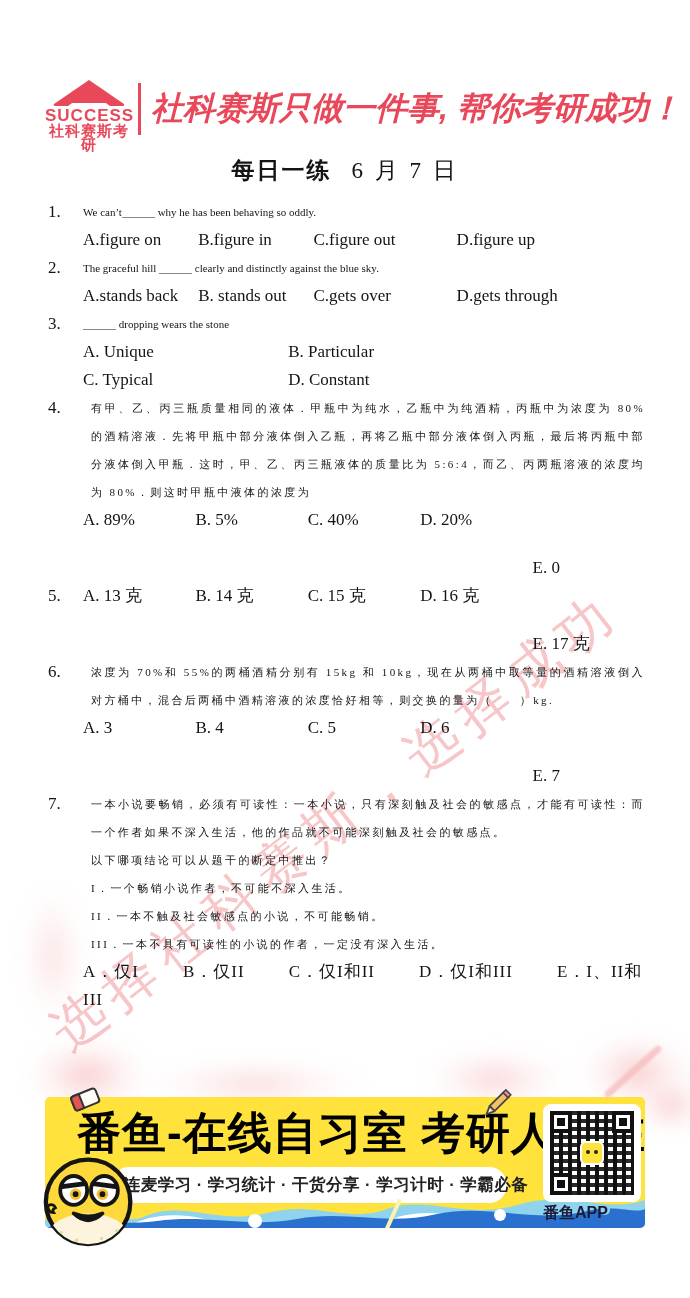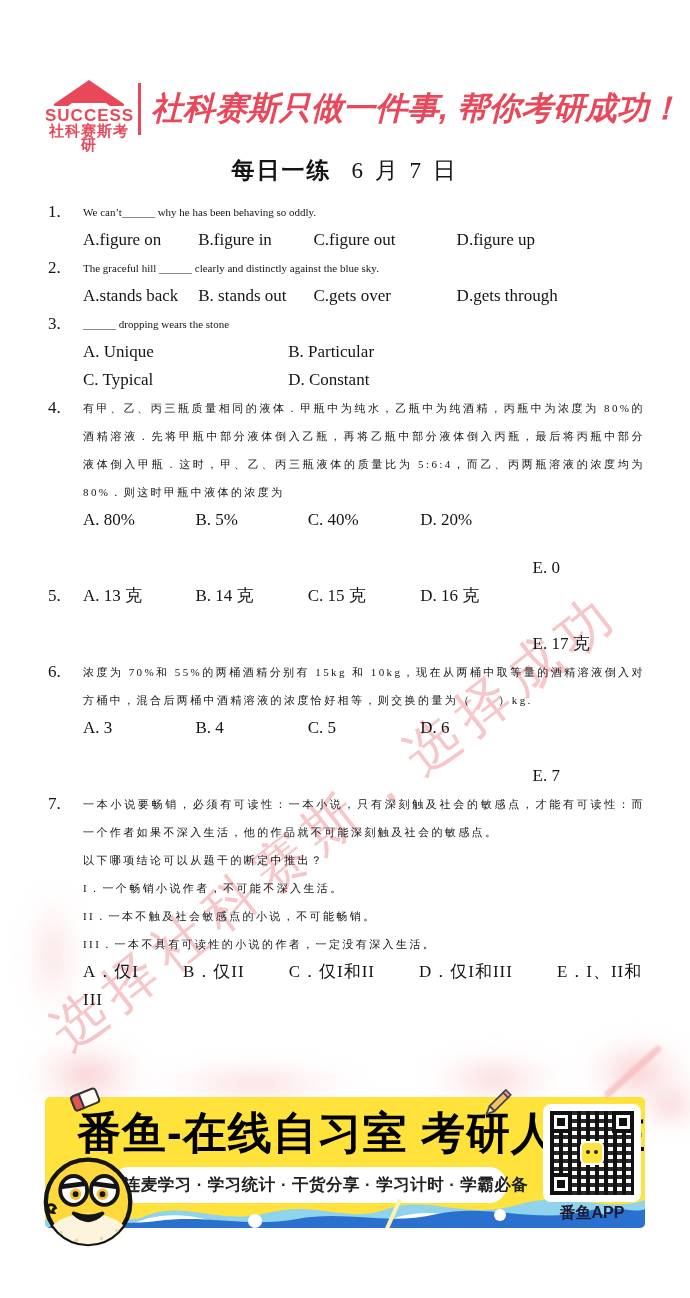--- a/index.html
+++ b/index.html
@@ -30,21 +30,21 @@
     display: flex; justify-content: center; align-items: baseline; gap: 20px; }
   .title-left { font-family: "Liberation Sans", "DejaVu Sans", sans-serif; font-weight: bold; font-size: 23px; letter-spacing: 2px; }
   .title-right { font-size: 23px; letter-spacing: 3px; }
 
   
   .content { position: absolute; top: 198px; left: 45px; width: 600px; z-index: 2; }
   .q-row { display: flex; align-items: flex-start; }
   .q-num { width: 38px; flex: 0 0 38px; font-size: 17px; line-height: 28px; padding-left: 3px; }
   .q-body { flex: 1; width: 562px; }
   .q-stem, .q-subline { font-size: 11px; line-height: 28px; text-align: justify; }
-  .q-stem.zh, .q-subline.zh { letter-spacing: 2.4px; }
+  .q-stem.zh, .q-subline.zh { letter-spacing: 2.4px; margin-left: 8px; }
   .q-opts { font-size: 17px; line-height: 28px; display: flex; flex-wrap: wrap; }
   .q-opts .opt { white-space: nowrap; }
   .q-opts.row4 .opt { width: 20.5%; }
   .q-opts.row4 .opt:last-child { width: auto; margin-left: 28px; }
   .q-opts.row5 .opt { width: 20%; }
   .q-opts.row5 .opt:last-child { width: auto; margin-top: 48px; }
   .q-opts.grid2 .opt { width: 36.5%; }
   .q-opts.wrap { display: block; }
   .q-opts.wrap .opt { display: inline; margin-right: 44px; white-space: normal; letter-spacing: 1px; }
 
@@ -87,21 +87,21 @@
       repeating-linear-gradient(0deg, rgba(17,17,17,.9) 0 4px, transparent 4px 8px),
       repeating-linear-gradient(90deg, #111 0 4px, #fff 4px 9px);
   }
   .qr-finder { position: absolute; width: 22px; height: 22px; border: 4px solid #111; background: #fff; }
   .qr-finder::after { content:""; position:absolute; left:3px; top:3px; width:8px; height:8px; background:#111; }
   .qr-f1 { left: 0; top: 0; } .qr-f2 { right: 0; top: 0; } .qr-f3 { left: 0; bottom: 0; }
   .qr-chip { position: absolute; left: 30px; top: 30px; width: 24px; height: 24px; border-radius: 6px;
     background: var(--banner-yellow,#ffe23c); border: 2px solid #fff; }
   .qr-chip::before { content:""; position: absolute; left: 4px; top: 7px; width: 4px; height: 4px; border-radius: 50%; background:#222; }
   .qr-chip::after  { content:""; position: absolute; right: 4px; top: 7px; width: 4px; height: 4px; border-radius: 50%; background:#222; }
-  .qr-label { position: absolute; left: 498px; top: 106px; width: 98px; text-align: center;
+  .qr-label { position: absolute; left: 498px; top: 106px; width: 98px; 
     font-family: "Liberation Sans", "DejaVu Sans", sans-serif; font-weight: 900; font-size: 16px; color: #1b1b38; z-index: 4; }
   .waves { position: absolute; left: 0; bottom: 0; width: 600px; height: 48px; z-index: 1; }
   .mascot { position: absolute; left: 42px; top: 1152px; width: 96px; height: 96px; z-index: 5; }
   .eraser-icon { position: absolute; left: 68px; top: 1084px; z-index: 3; }
   .pencil-icon { position: absolute; left: 478px; top: 1086px; z-index: 3; }
 </style>
 </head>
 <body>
 
 <div class="page">
@@ -169,21 +169,21 @@
             <span class="opt">C. Typical</span>
             <span class="opt">D. Constant</span>
           </div>
         </div>
       </div>
       <div class="q-row">
         <div class="q-num">4.</div>
         <div class="q-body">
           <div class="q-stem zh">有甲、乙、丙三瓶质量相同的液体．甲瓶中为纯水，乙瓶中为纯酒精，丙瓶中为浓度为 80%的酒精溶液．先将甲瓶中部分液体倒入乙瓶，再将乙瓶中部分液体倒入丙瓶，最后将丙瓶中部分液体倒入甲瓶．这时，甲、乙、丙三瓶液体的质量比为 5:6:4，而乙、丙两瓶溶液的浓度均为 80%．则这时甲瓶中液体的浓度为</div>
           <div class="q-opts row5">
-            <span class="opt">A. 80%</span>
+            <span class="opt">A. 89%</span>
             <span class="opt">B. 5%</span>
             <span class="opt">C. 40%</span>
             <span class="opt">D. 20%</span>
             <span class="opt">E. 0</span>
           </div>
         </div>
       </div>
       <div class="q-row">
         <div class="q-num">5.</div>
         <div class="q-body">

